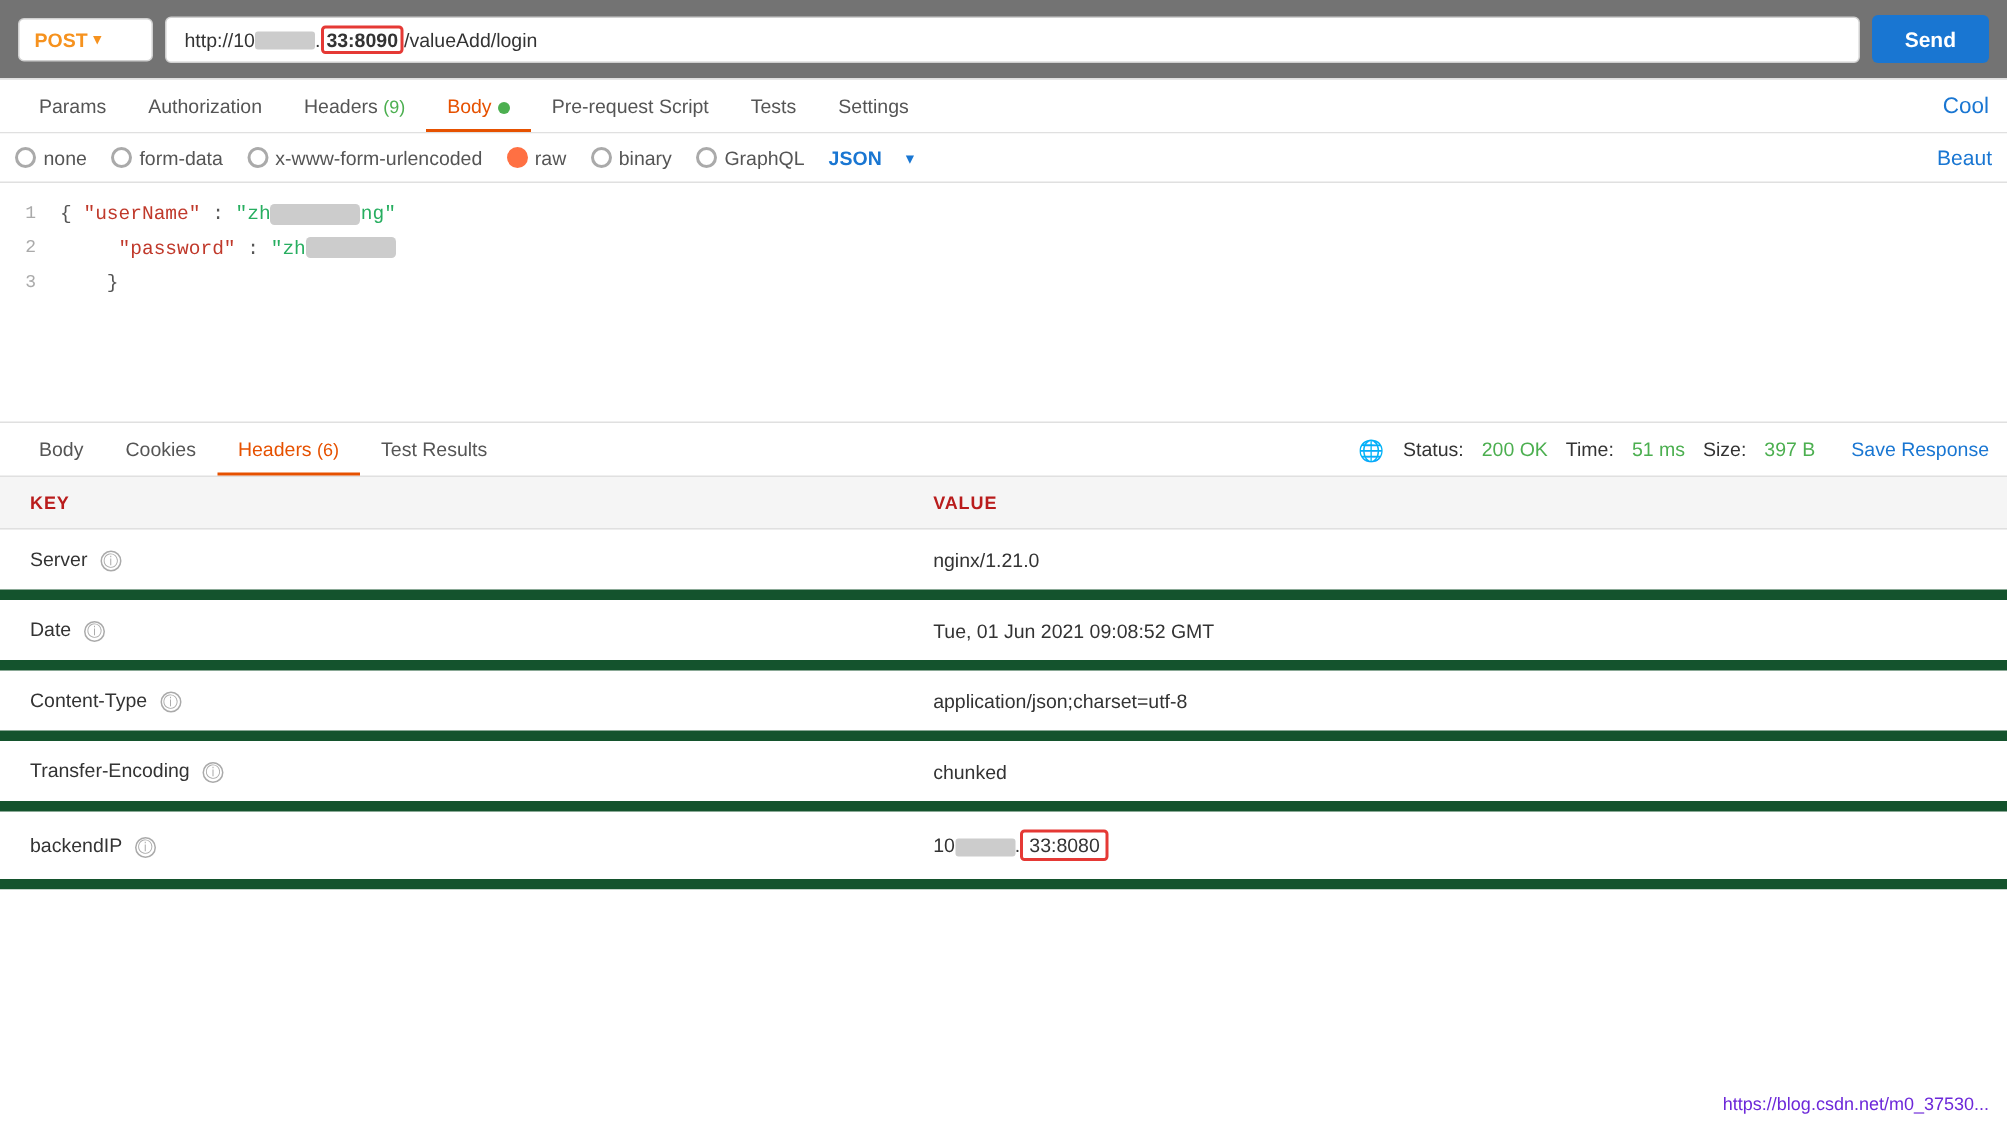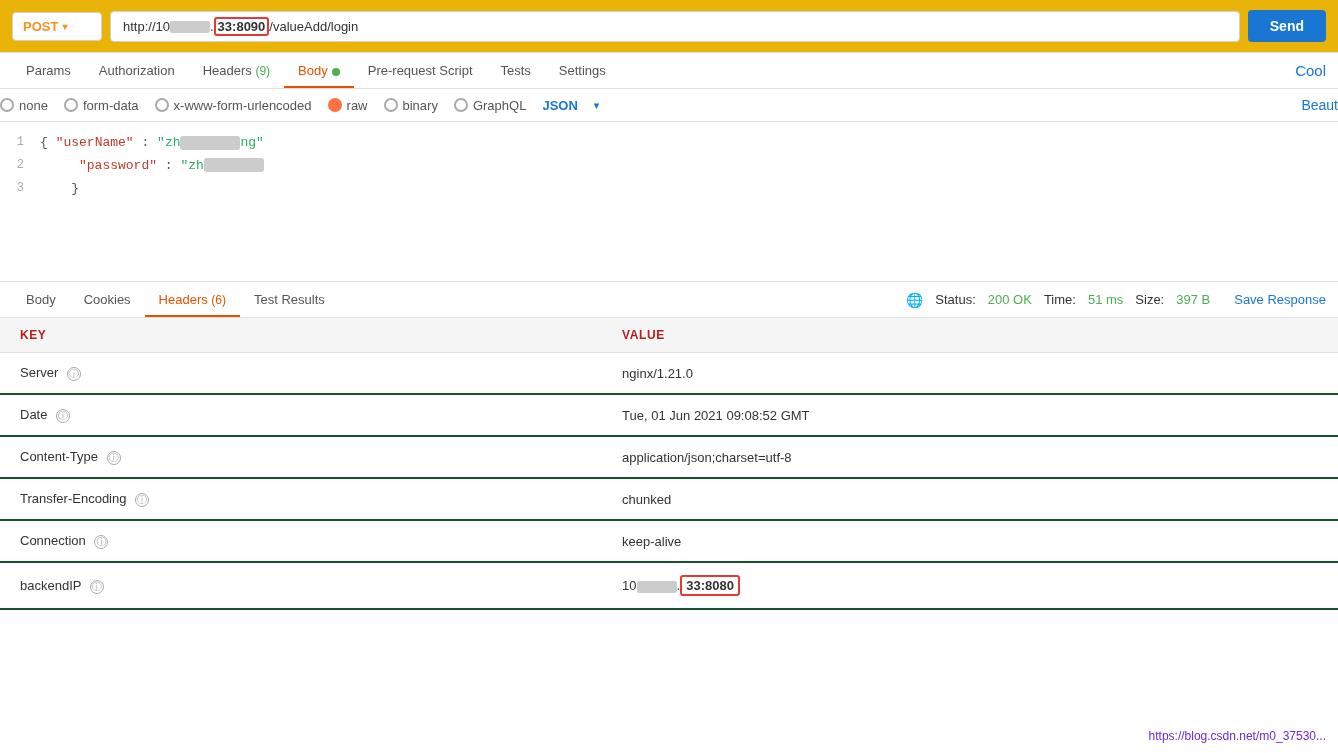--- a/index.html
+++ b/index.html
@@ -2,21 +2,21 @@
 <html><head>
   <meta charset="utf-8">
   <style>
     * { box-sizing: border-box; margin: 0; padding: 0; }
     body { font-family: -apple-system, BlinkMacSystemFont, 'Segoe UI', Arial, sans-serif; font-size: 13px; background: #fff; color: #333; overflow: hidden; }
 
     
     .url-bar {
       display: flex; align-items: center; gap: 8px;
       padding: 10px 12px;
-      background: #eab308;
+      background: #737373;
       border-bottom: 1px solid #e0e0e0;
     }
     .method-select {
       display: flex; align-items: center; gap: 4px;
       border: 1px solid #d0d0d0; border-radius: 4px;
       padding: 6px 10px; background: #fff; cursor: pointer;
       font-size: 13px; font-weight: 600; color: #f6921e; min-width: 90px;
     }
     .method-select span { color: #f6921e; font-weight: 700; }
     .chevron { font-size: 10px; color: #888; }
@@ -48,21 +48,21 @@
       height: 2px; background: #e65100;
     }
     .tab-badge { color: #4caf50; font-size: 12px; }
     .tab-badge-orange { color: #e65100; font-size: 12px; }
     .tab-dot { display: inline-block; width: 8px; height: 8px; border-radius: 50%; background: #4caf50; margin-left: 4px; vertical-align: middle; }
     .cool-btn { margin-left: auto; color: #1976d2; font-size: 15px; cursor: pointer; }
 
     
     .body-type-row {
       display: flex; align-items: center; gap: 16px;
-      padding: 8px 0;
+      padding: 8px 10px;
       border-bottom: 1px solid #e0e0e0;
       background: #fff;
     }
     .radio-item { display: flex; align-items: center; gap: 5px; font-size: 13px; color: #555; cursor: pointer; }
     .radio-circle {
       width: 14px; height: 14px; border-radius: 50%;
       border: 2px solid #aaa; background: #fff;
       display: inline-block;
     }
     .radio-circle.raw-selected { border-color: #ff7043; background: #ff7043; }
@@ -128,33 +128,33 @@
     .headers-table thead tr { background: #f5f5f5; }
     .headers-table th {
       text-align: left; padding: 10px 20px;
       font-size: 12px; font-weight: 700; color: #b91c1c;
       border-bottom: 1px solid #e0e0e0;
       letter-spacing: 0.05em;
     }
     .headers-table td {
       padding: 12px 20px;
       font-size: 13px; color: #333;
-      border-bottom: 2px solid #14532d;
+      border-bottom: 7px solid #14532d;
       vertical-align: middle;
     }
     .headers-table .key-col { width: 45%; }
     .info-icon {
       display: inline-flex; align-items: center; justify-content: center;
       width: 14px; height: 14px; border-radius: 50%;
       border: 1px solid #aaa; color: #aaa; font-size: 10px;
       margin-left: 5px; cursor: pointer;
     }
     .highlight-box {
       border: 2px solid #e53935; border-radius: 3px;
-      padding: 1px 4px; display: inline-block; font-weight: bold;
+      padding: 1px 4px; display: inline-block;
     }
 
     
     .url-port-highlight {
       border: 2px solid #e53935; border-radius: 3px; padding: 0 2px;
       font-weight: 600;
     }
 
     
     .footer-link {
@@ -318,26 +318,20 @@
         <td>application/json;charset=utf-8</td>
       </tr>
       <tr class="table-row">
         <td>
           Transfer-Encoding <span class="info-icon">ⓘ</span>
         </td>
         <td>chunked</td>
       </tr>
       <tr class="table-row">
         <td>
-          Connection <span class="info-icon">ⓘ</span>
-        </td>
-        <td>keep-alive</td>
-      </tr>
-      <tr class="table-row">
-        <td>
           backendIP <span class="info-icon">ⓘ</span>
         </td>
         <td>
           10<span class="blurred-ip">&nbsp;&nbsp;&nbsp;&nbsp;&nbsp;</span>.<span class="highlight-box">33:8080</span>
         </td>
       </tr>
     </tbody>
   </table>
 </div>
 

